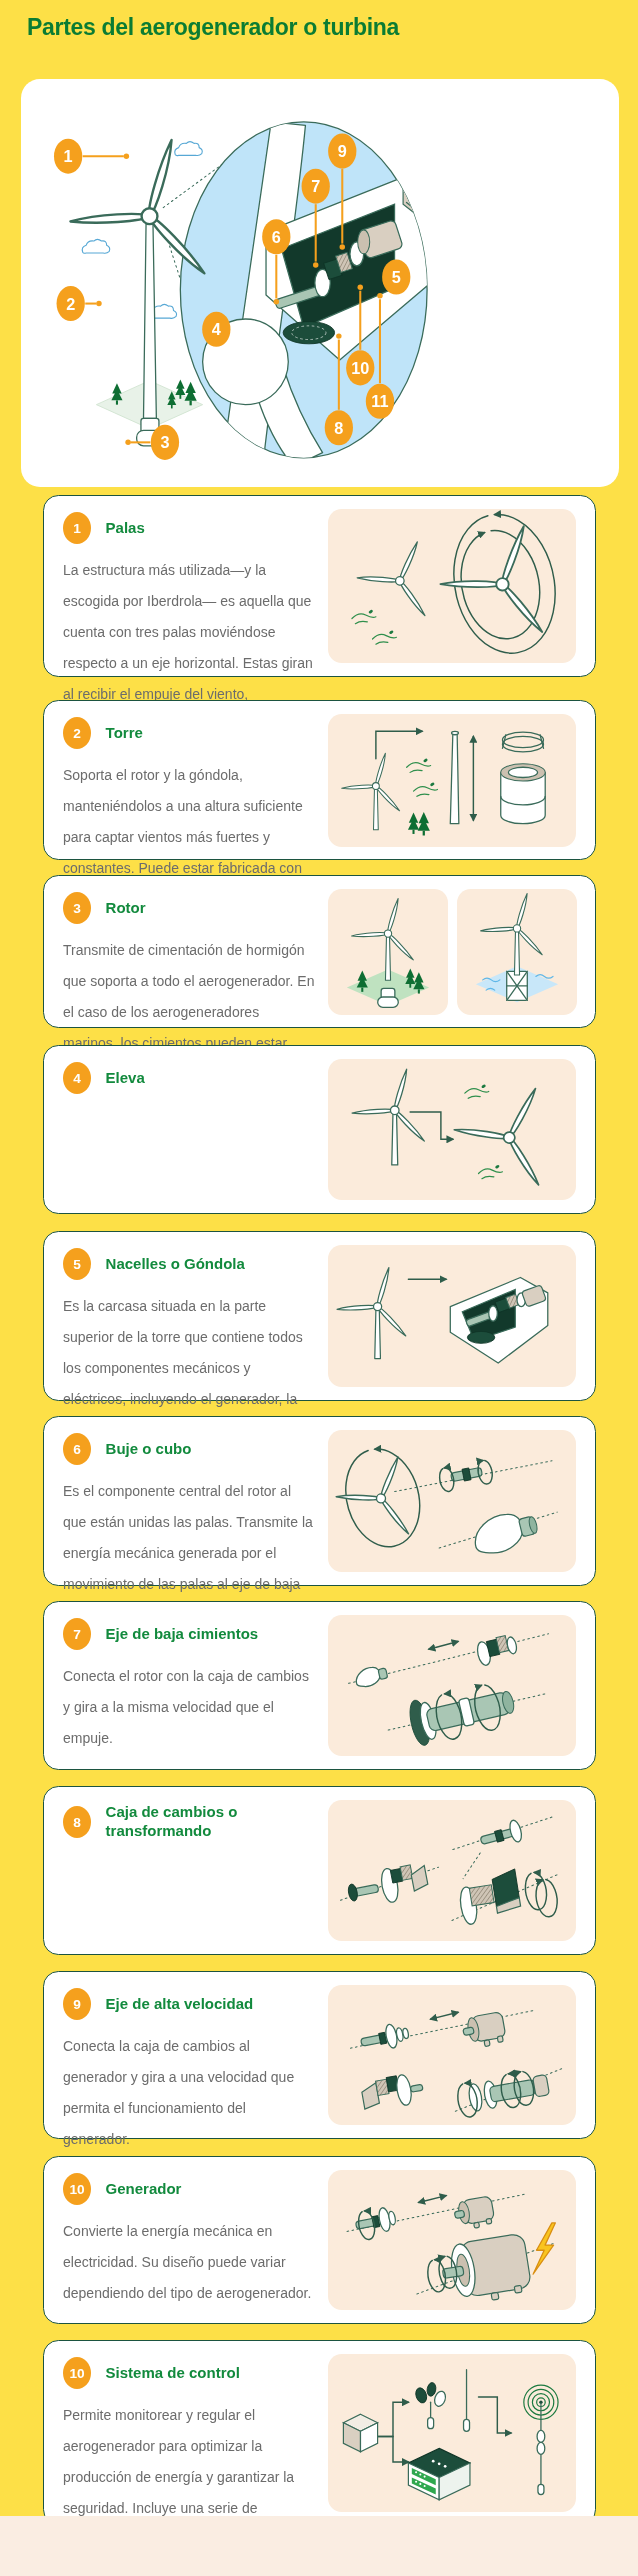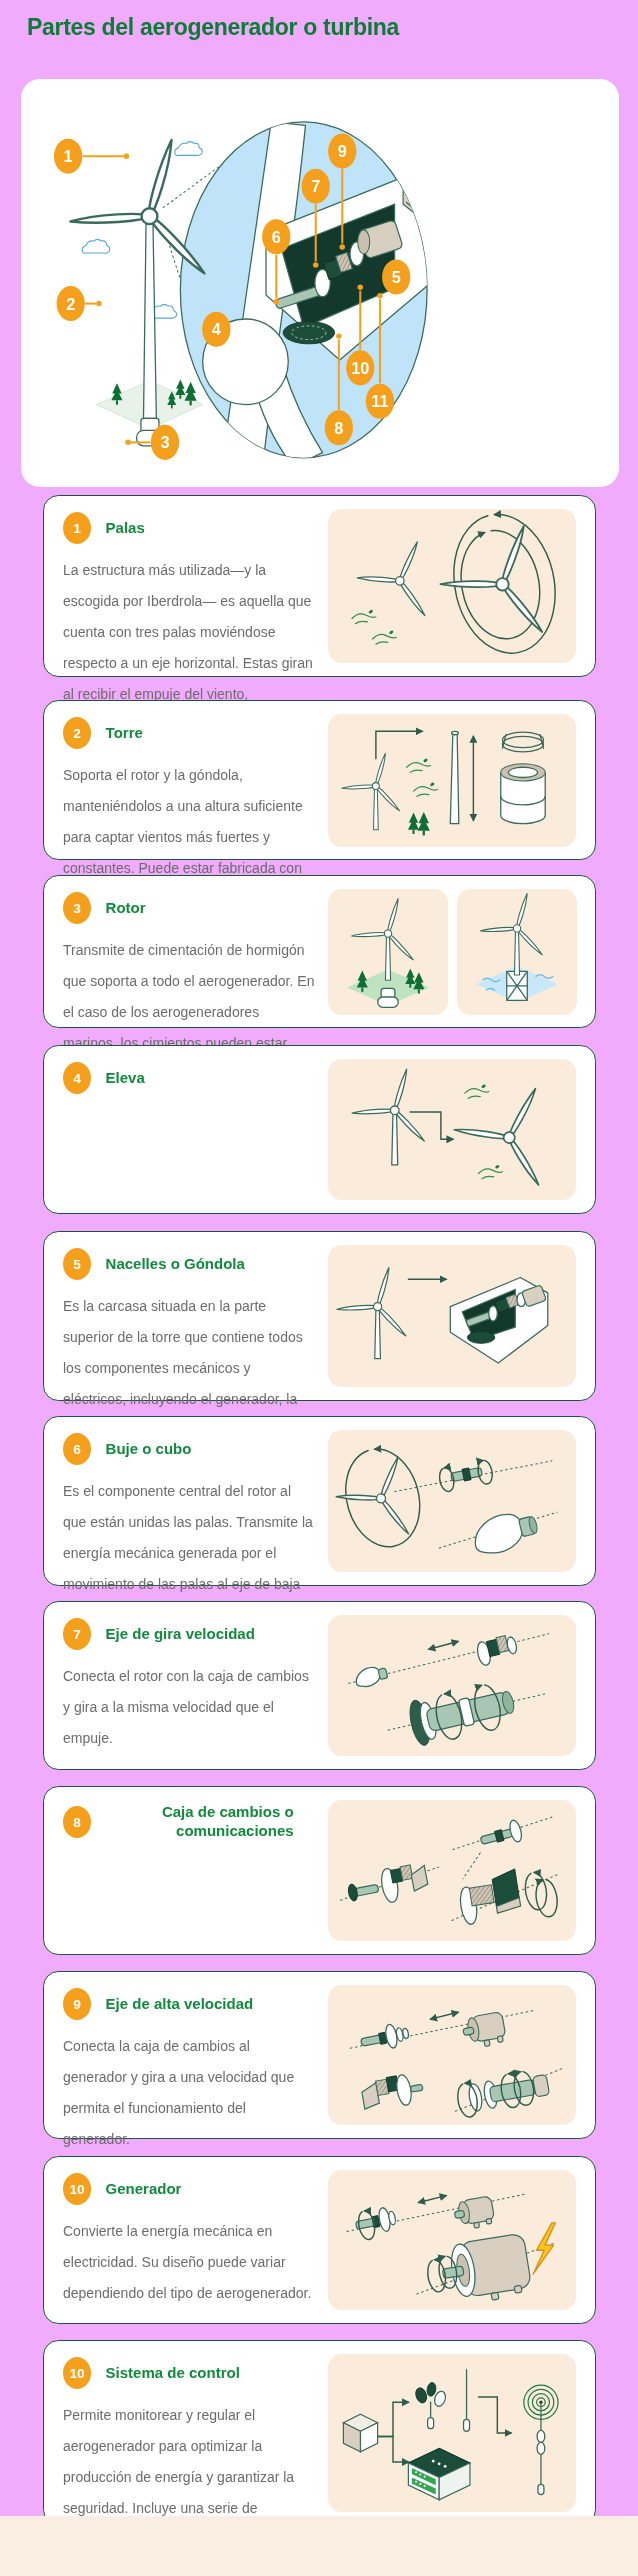--- a/index.html
+++ b/index.html
@@ -1,28 +1,28 @@
 <!DOCTYPE html>
 <html style="font-size:13.7px"><head>
 <meta charset="utf-8">
 <style>
   html,body{margin:0;padding:0;}
   body{font-family:"Liberation Sans",sans-serif;background:#FAEDE2;}
-  .page{position:relative;width:639px;height:2516px;background:#f0abfc;overflow:hidden;}
+  .page{position:relative;width:639px;height:2516px;background:#fde047;overflow:hidden;}
   .main-title{position:absolute;left:27px;top:13.7px;margin:0;font-size:23px;font-weight:800;
     letter-spacing:-0.3px;color:#0B7C33;}
   .hero{position:absolute;left:20.6px;top:79px;width:598px;height:408px;background:#fff;border-radius:19px;}
   .hero svg{display:block;}
   .card{position:absolute;left:43px;width:553px;box-sizing:border-box;background:#fff;
     border:1.4px solid #1C5440;border-radius:15.4px;padding:13px 19px;display:flex;gap:12px;}
   .info{flex:1;min-width:0;}
   .hd{display:flex;align-items:center;gap:14.6px;margin:3.4px 0 11px;}
   .badge{width:28px;height:32px;border-radius:50%;background:#F5A01D;color:#fff;font-weight:700;
     display:flex;align-items:center;justify-content:center;font-size:13.7px;flex-shrink:0;}
-  .card-title{color:#128A3D;font-weight:700;font-size:15px;line-height:1.25;max-width:188px;text-align:right;}
+  .card-title{color:#128A3D;font-weight:700;font-size:15px;line-height:1.25;max-width:188px;}
   .desc{color:#6C6C6C;font-size:14px;line-height:31px;max-width:267px;}
   .tile{width:248px;flex-shrink:0;background:#FBEBDB;border-radius:13.7px;align-self:center;
     display:flex;align-items:center;justify-content:center;overflow:hidden;}
   .tile-duo{width:248px;flex-shrink:0;align-self:center;display:flex;gap:8.6px;}
   .mini{width:120px;background:#FBEBDB;border-radius:13.7px;display:flex;align-items:center;justify-content:center;}
   
   .wh{fill:#fff;stroke:#3A6B5A;stroke-width:1.5;stroke-linejoin:round;}
   .sage{fill:#A9C6B4;stroke:#3A6B5A;stroke-width:1.4;}
   .sage2{fill:#8FB49F;stroke:#3A6B5A;stroke-width:1.2;}
   .tan{fill:#D9CFC1;stroke:#3A6B5A;stroke-width:1.4;}
@@ -340,21 +340,21 @@
           <ellipse class="sage2" cx="35" cy="-0.5" rx="4" ry="10"></ellipse>
         </g>
       </svg>
     </div>
   </div>
 
   <div class="card" style="top:1601px;height:169px">
     <div class="info">
       <div class="hd">
         <div class="badge">7</div>
-        <div class="card-title">Eje de gira velocidad</div>
+        <div class="card-title">Eje de baja cimientos</div>
       </div>
       <div class="desc">Conecta el rotor con la caja de cambios y gira a la misma velocidad que el empuje.</div>
     </div>
     <div class="tile" style="height:141px">
       <svg viewBox="0 0 290 165" width="248" height="141">
         <line class="lnd" x1="24" y1="80" x2="258" y2="22"></line>
         <g transform="translate(50,72) rotate(-13)">
           <path class="wh" d="M-18,3C-17,-6 -6,-12 4,-10C10,-9 12,-4 11,1C9,8 -1,12 -9,10C-15,8 -19,7 -18,3Z"></path>
           <rect class="sage" x="10" y="-6" width="9" height="12" rx="3"></rect>
         </g>
@@ -376,21 +376,21 @@
           <path class="arr" marker-end="url(#arw)" d="M30,-26A14,27 0 1 1 26,-26.5"></path>
         </g>
       </svg>
     </div>
   </div>
 
   <div class="card" style="top:1786px;height:169px">
     <div class="info">
       <div class="hd">
         <div class="badge">8</div>
-        <div class="card-title">Caja de cambios o comunicaciones</div>
+        <div class="card-title">Caja de cambios o transformando</div>
       </div>
     </div>
     <div class="tile" style="height:141px">
       <svg viewBox="0 0 290 165" width="248" height="141">
         <line class="lnd" x1="146" y1="58" x2="262" y2="20"></line>
         <line class="lnd" x1="178" y1="62" x2="158" y2="92"></line>
         <g transform="translate(206,40) rotate(-15)">
           <rect class="sage" x="-28" y="-4" width="40" height="9" rx="4"></rect>
           <rect class="dk2" x="-10" y="-6" width="8" height="13"></rect>
           <ellipse class="wh" cx="14" cy="0" rx="6" ry="13"></ellipse>

